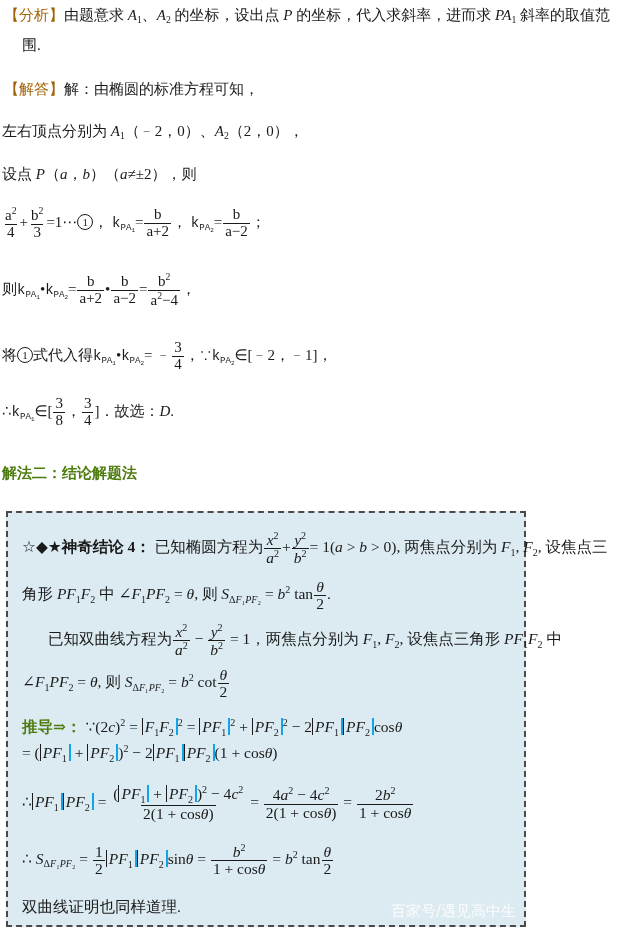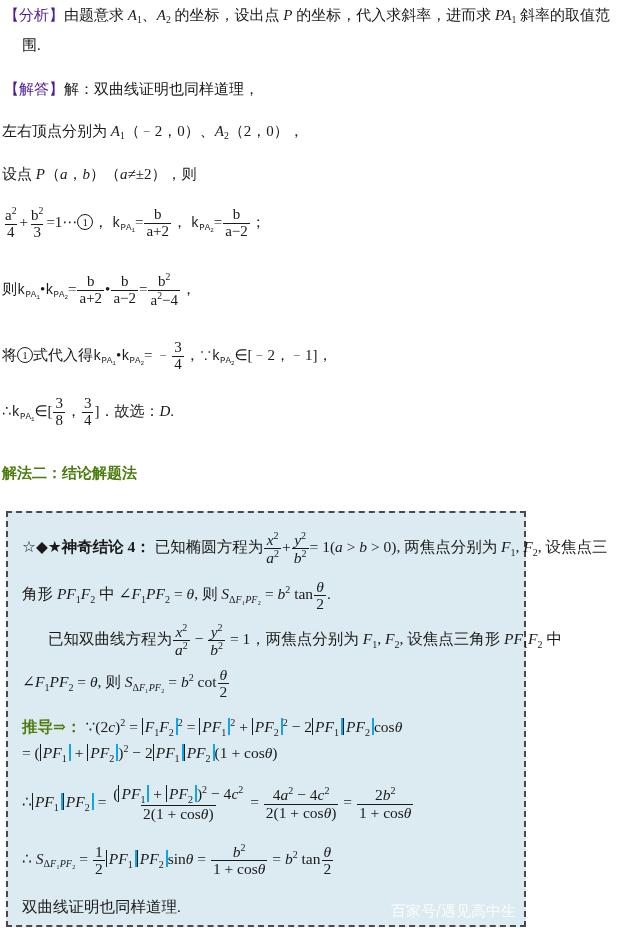--- a/index.html
+++ b/index.html
@@ -2,21 +2,21 @@
 <html><head>
 <meta charset="utf-8">
 <style>
   html, body { margin: 0; padding: 0; background: #ffffff; }
   body {
     width: 640px; height: 933px; position: relative; overflow: hidden;
     font-family: "Liberation Serif", "DejaVu Serif", serif;
     color: #1a1a1a; font-size: 15px;
   }
   .line { position: absolute; left: 0; white-space: nowrap; }
-  .blue { color: #4c1d95; }
+  .blue { color: #a16207; }
   .red { color: #4d7c0f; font-weight: bold; }
   i, .it { font-style: italic; }
   sub { font-size: 0.65em; vertical-align: -0.35em; }
   sup { font-size: 0.65em; vertical-align: 0.6em; }
   .frac {
     display: inline-flex; flex-direction: column; align-items: center;
     vertical-align: middle; margin: 0 1px; line-height: 1.05;
   }
   .frac .num { padding: 0 2px; }
   .frac .den { border-top: 1px solid #1a1a1a; padding: 0 2px; }
@@ -42,21 +42,21 @@
 </style>
 </head>
 <body>
 
 <div class="line" style="top:6px;left:4px;">
   <span class="blue">【分析】</span><span>由题意求 <i>A</i><sub>1</sub>、<i>A</i><sub>2</sub> 的坐标，设出点 <i>P</i> 的坐标，代入求斜率，进而求 <i>PA</i><sub>1</sub> 斜率的取值范</span>
 </div>
 <div class="line" style="top:36px;left:22px;">围.</div>
 
 <div class="line" style="top:80px;left:4px;">
-  <span class="blue">【解答】</span><span>解：双曲线证明也同样道理，</span>
+  <span class="blue">【解答】</span><span>解：由椭圆的标准方程可知，</span>
 </div>
 <div class="line" style="top:122px;left:2px;">左右顶点分别为 <i>A</i><sub>1</sub>（﹣2，0）、<i>A</i><sub>2</sub>（2，0），</div>
 <div class="line" style="top:165px;left:2px;">设点 <i>P</i>（<i>a</i>，<i>b</i>）（<i>a</i>≠±2），则</div>
 
 <div class="line mono" style="top:206px;left:2px;">
   <span class="frac">
       <span class="num">a<sup>2</sup></span>
       <span class="den">4</span>
     </span>+<span class="frac">
       <span class="num">b<sup>2</sup></span>

